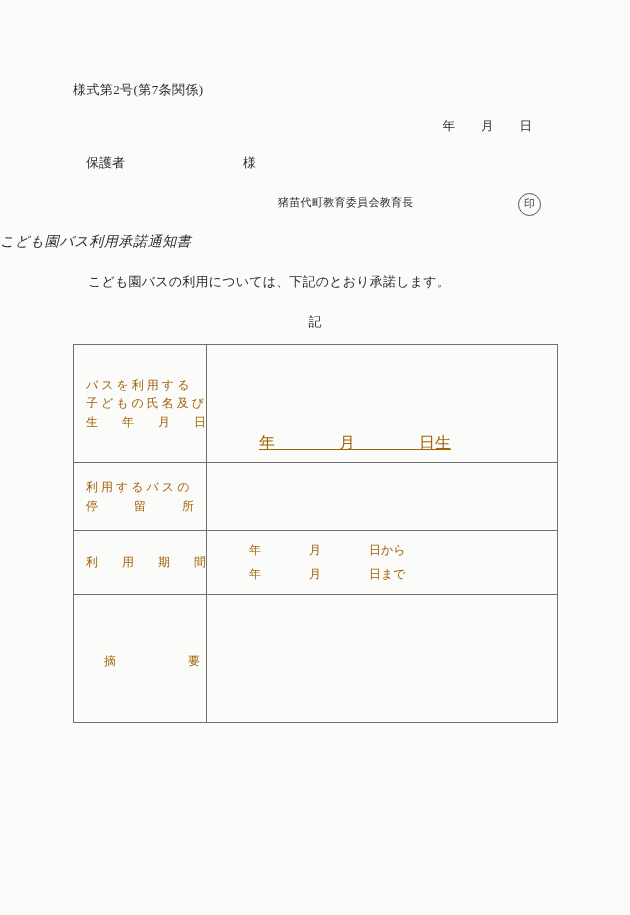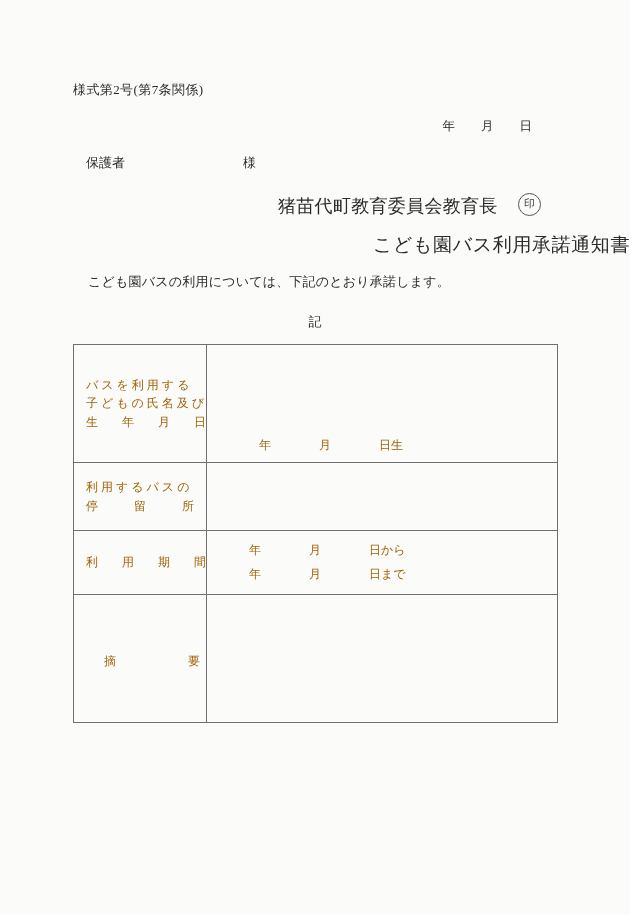--- a/index.html
+++ b/index.html
@@ -54,21 +54,21 @@
     font-size: 13px;
   }
   .addressee .sama {
     display: inline-block;
     margin-left: 118px;
   }
 
   .issuer {
     left: 278px;
     top: 196px;
-    font-size: 18px;
+    font-size: 11px;
     letter-spacing: 0.3px;
   }
 
   .seal {
     position: absolute;
     left: 518px;
     top: 193px;
     width: 21px;
     height: 21px;
     border: 1px solid #555;
@@ -76,23 +76,24 @@
     font-size: 11px;
     line-height: 19px;
     text-align: center;
     color: #444;
   }
 
   .doc-title {
     left: 0;
     top: 234px;
     width: 630px;
-    text-align: right;
-    font-size: 19px;
+    text-align: left;
+    font-size: 14px;
     letter-spacing: 0.6px;
+    font-style: italic;
   }
 
   .body-text {
     left: 88px;
     top: 274px;
     font-size: 13px;
     letter-spacing: 0.2px;
   }
 
   .ki-mark {
@@ -141,21 +142,22 @@
   .row-stop    { height: 68px;  }
   .row-period  { height: 64px;  }
   .row-fee     { height: 40px;  }
   .row-remarks { height: 128px; }
 
   
   .row-name .col-value { vertical-align: bottom; }
   .name-date {
     padding: 0 0 8px 52px;
     white-space: pre;
-    font-size: 12px;
+    font-size: 16px;
+    text-decoration: underline;
   }
 
   
   .period-line {
     padding-left: 42px;
     white-space: pre;
     font-size: 12px;
     line-height: 1.95;
   }
 

